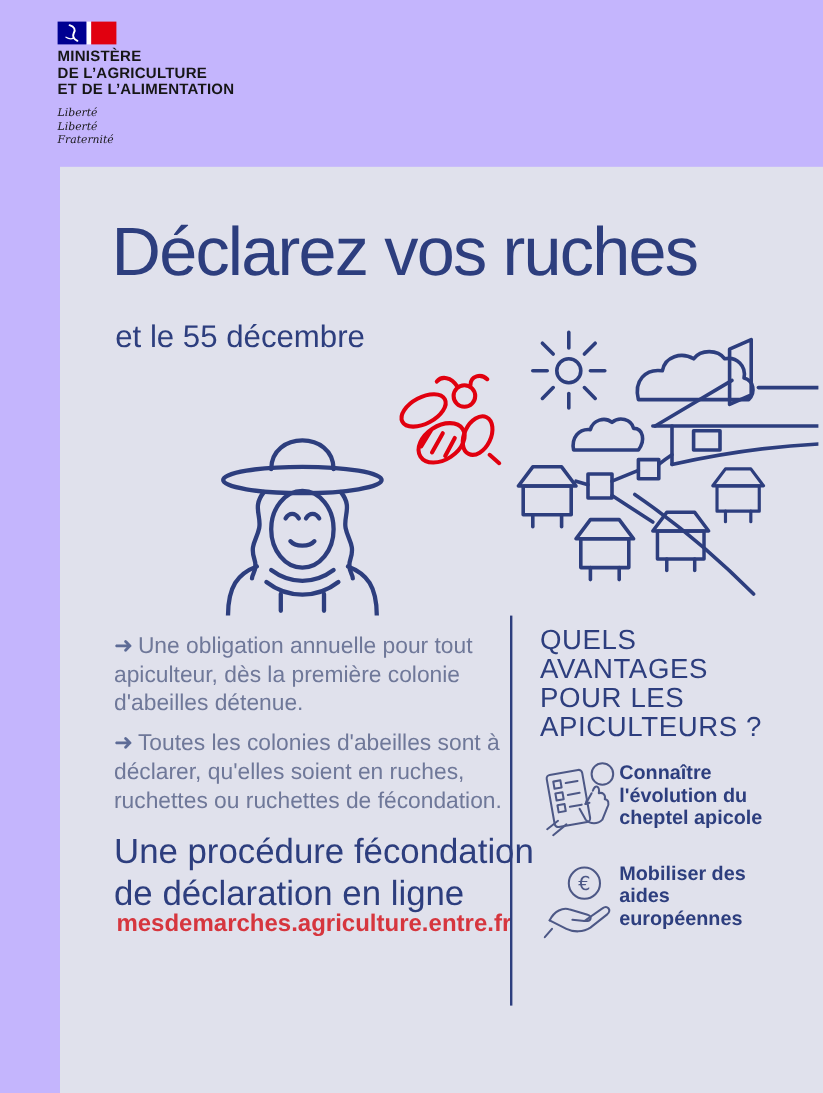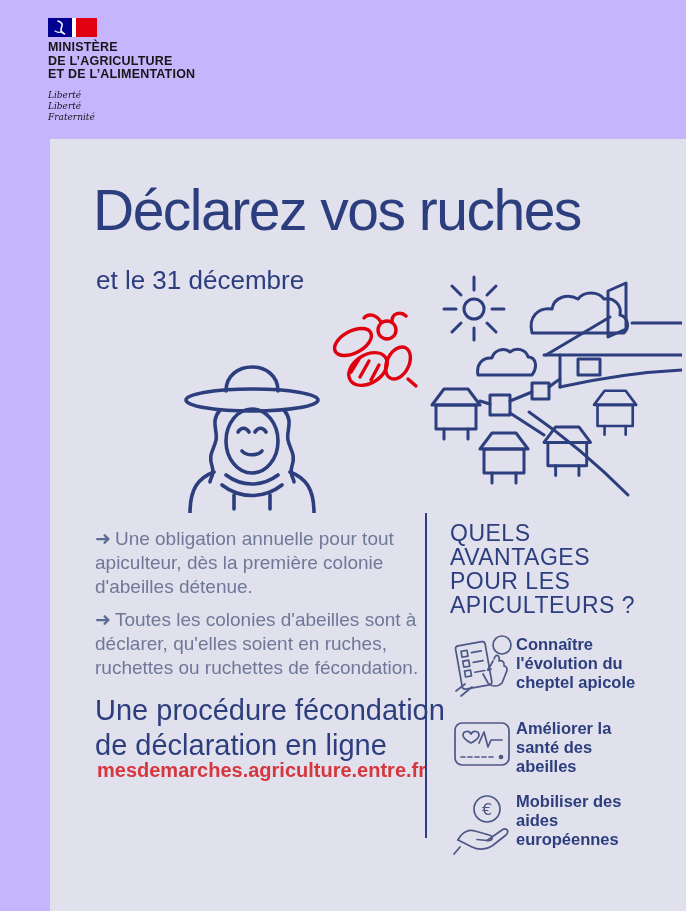--- a/index.html
+++ b/index.html
@@ -72,21 +72,21 @@
       <div>Liberté</div>
       <div>Fraternité</div>
     </div>
   </div>
 
   <div class="panel">
 
     <h1 class="title">Déclarez vos ruches</h1>
 
     <div class="subtitle">
-      <div>et le 31 décembre</div>
+      <div>et le 55 décembre</div>
     </div>
 
     <svg class="bee-illustration" width="92" height="86" viewBox="0 0 92 86">
       <g fill="none" stroke="#e1000f" stroke-width="3.4" stroke-linecap="round">
         <path d="M51,11 C46,3 38,2 34,7"></path>
         <path d="M62,10 C62,2 71,0 76,5"></path>
         <circle cx="57" cy="19" r="9"></circle>
         <ellipse cx="23" cy="31" rx="20" ry="11" transform="rotate(-28 23 31)"></ellipse>
         <ellipse cx="38" cy="58" rx="21" ry="14" transform="rotate(-33 38 58)"></ellipse>
         <path d="M29,48 L21,61"></path>
@@ -215,32 +215,20 @@
             <path d="M43,28 L38,37"></path>
               <path d="M38,37 l3.2,-1"></path>
               <path d="M38,37 l1,-3.2"></path>
             <path d="M6,58 l9,-7"></path>
               <path d="M11,63 l11,-9"></path>
           </g>
         </svg>
         <div class="b-label">Connaître l'évolution du cheptel apicole</div>
       </div>
 
-      <div class="benefit">
-        <svg class="b-icon" width="66" height="58" viewBox="0 0 66 58">
-          <g fill="none" stroke="#4d5886" stroke-width="1.7" stroke-linecap="round" stroke-linejoin="round">
-            <rect x="5" y="6" width="54" height="42" rx="7"></rect>
-            <path d="M21,17 c-2,-4 -8,-3 -8,1 c0,4 8,8 8,8 c0,0 8,-4 8,-8 c0,-4 -6,-5 -8,-1"></path>
-            <path d="M29,26 l5,-11 l4,15 l3,-7 h11"></path>
-            <path d="M11,40 h4 M18,40 h4 M25,40 h4 M32,40 h4 M39,40 h4"></path>
-            <circle cx="51" cy="40" r="1.5" fill="#4d5886"></circle>
-          </g>
-        </svg>
-        <div class="b-label">Améliorer la santé des abeilles</div>
-      </div>
 
       <div class="benefit">
         <svg class="b-icon" width="66" height="66" viewBox="0 0 66 66">
           <g fill="none" stroke="#4d5886" stroke-width="1.7" stroke-linecap="round" stroke-linejoin="round">
             <circle cx="37" cy="19" r="13"></circle>
             <path d="M8,50 C12,42 19,39 25,41 L39,45 C44,46.5 43,51 37,50.5 L27,49.5"></path>
             <path d="M37,50.5 L52,40 C56,37 60,41 56,45 L42,56 C36,60 28,60 22,57 L8,50"></path>
             <path d="M10,57 L4,64"></path>
           </g>
           <text x="37" y="25" font-size="16" font-family="DejaVu Sans, sans-serif" fill="#4d5886" text-anchor="middle">€</text>

